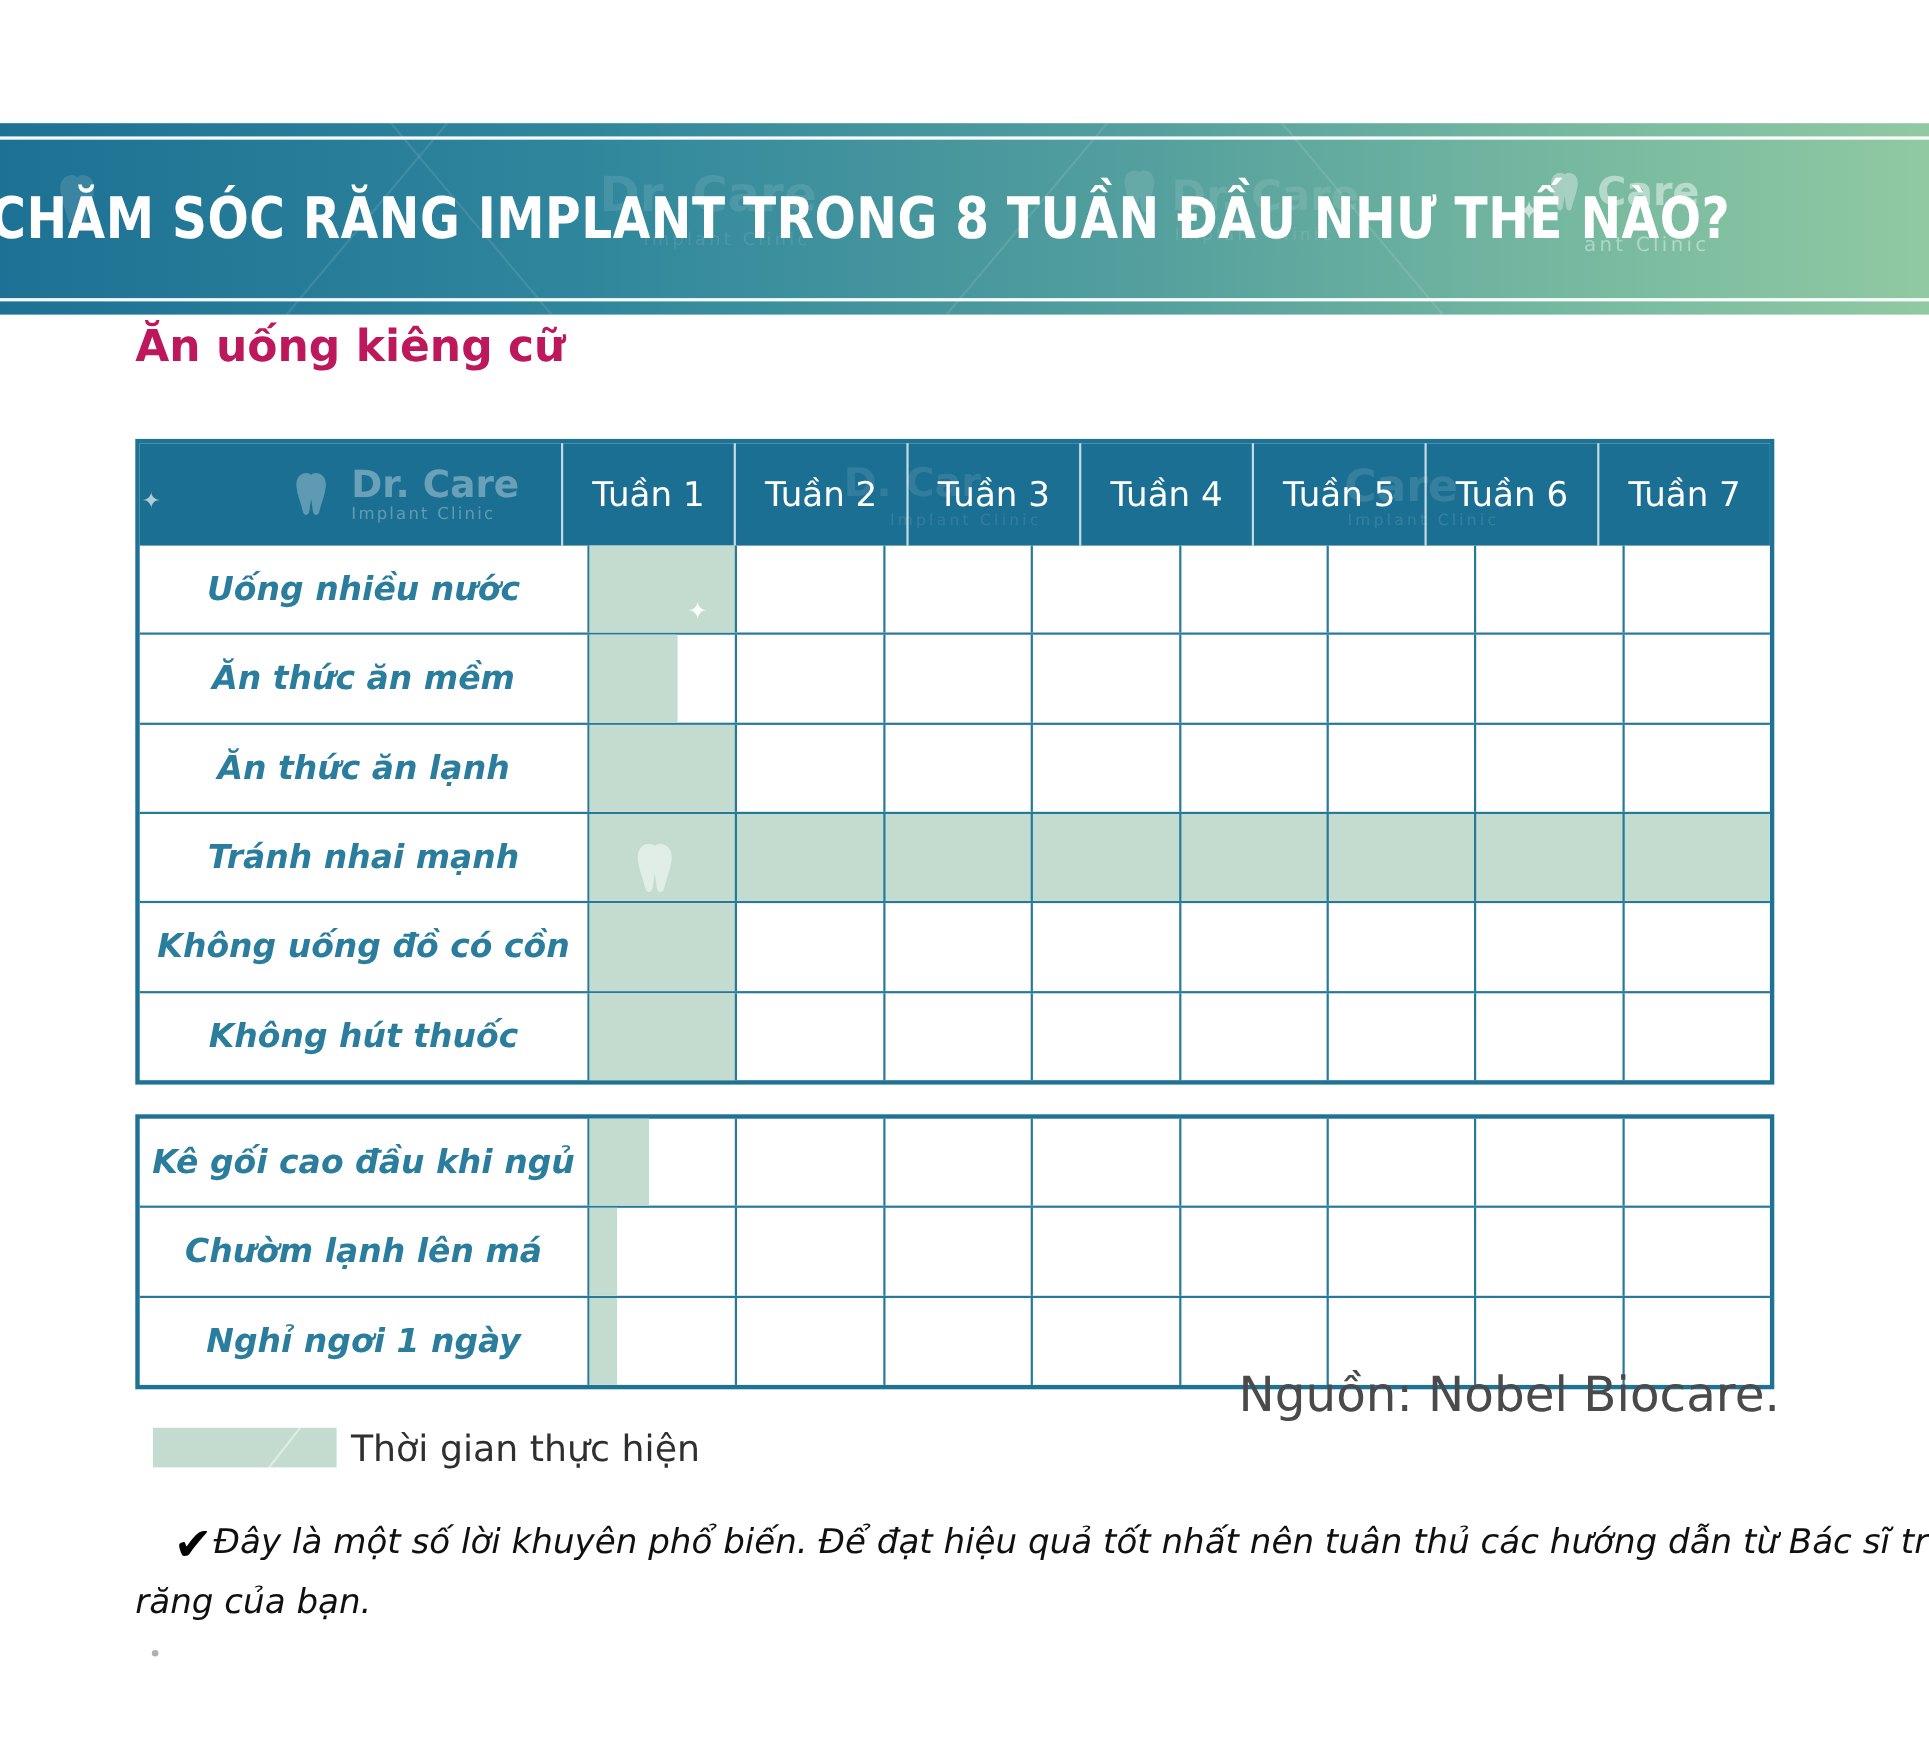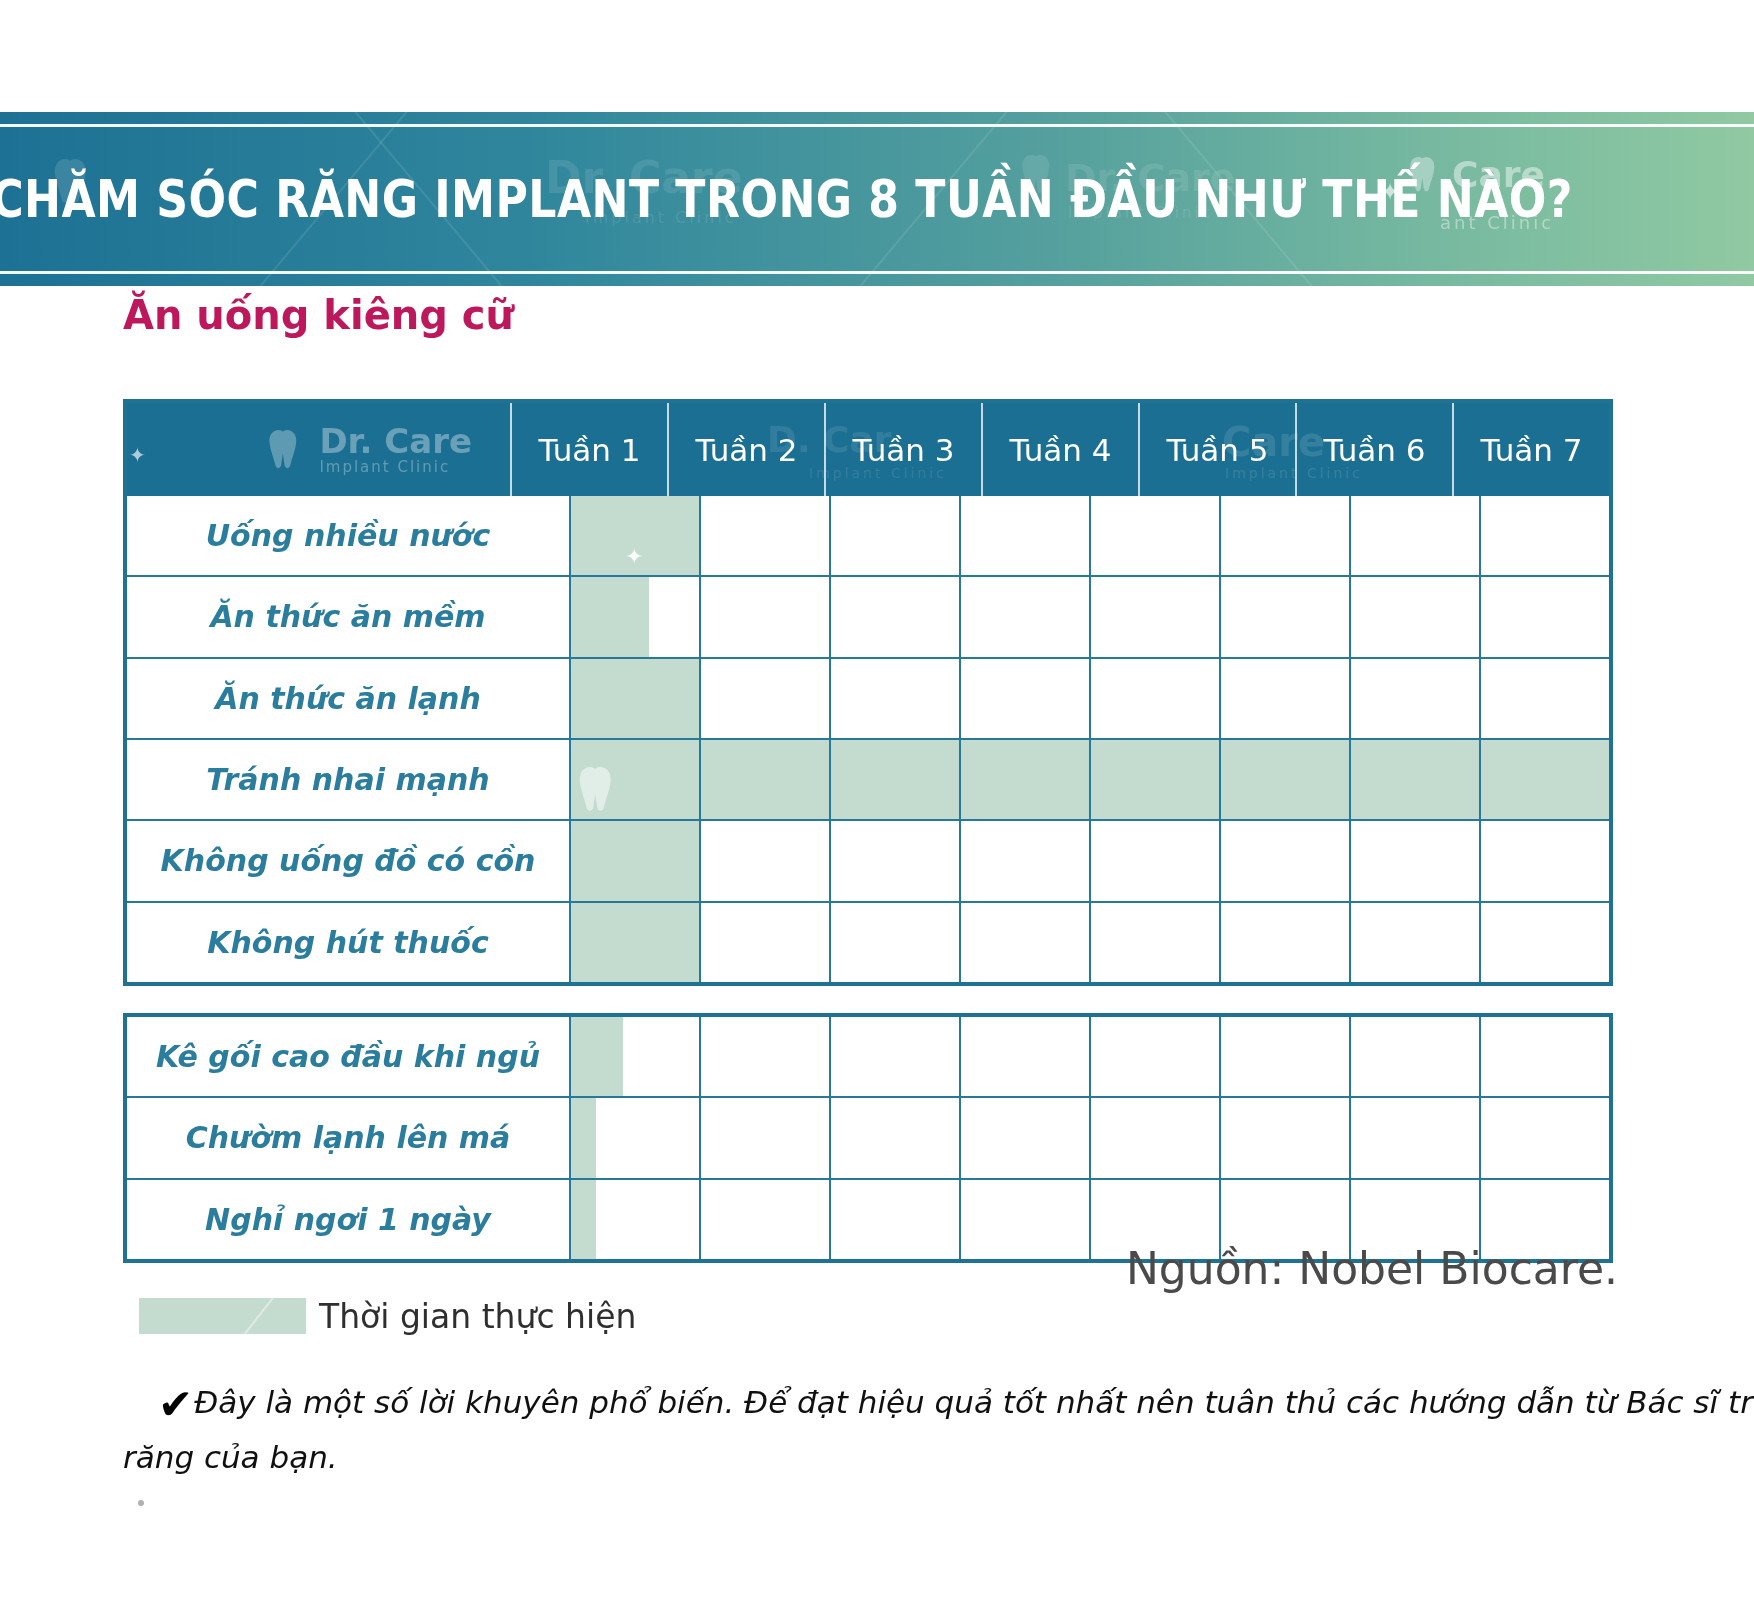--- a/index.html
+++ b/index.html
@@ -30,21 +30,21 @@
   .gantt-1{top:399px;height:587px;}
   .gantt-2{top:1013px;height:250px;}
   .g-header{height:93px;flex:none;display:flex;background:#1b6f92;position:relative;}
   .g-label-head{width:373px;flex:none;position:relative;}
   .g-weeks{flex:1;display:flex;margin-left:10px;}
   .g-week{flex:1;display:flex;align-items:center;justify-content:center;color:#ffffff;
           font-size:31px;border-left:2px solid rgba(255,255,255,.75);box-sizing:border-box;}
   .g-body{flex:1;display:flex;flex-direction:column;position:relative;}
   .g-row{flex:1;display:flex;}
   .g-row + .g-row{border-top:2px solid #27799a;}
-  .g-label{width:442px;flex:none;display:flex;align-items:center;justify-content:center;
+  .g-label{width:407px;flex:none;display:flex;align-items:center;justify-content:center;
            font-style:italic;font-weight:600;font-size:30px;color:#2a7d9c;white-space:nowrap;}
   .g-timeline{flex:1;position:relative;border-left:2px solid #27799a;box-sizing:border-box;}
   .g-bar{position:absolute;top:0;bottom:0;left:0;background:#c4dccf;}
   .g-grid{position:absolute;top:0;left:0;right:0;bottom:0;display:flex;}
   .g-cell{flex:1;border-left:2px solid #27799a;box-sizing:border-box;}
   .g-cell:first-child{border-left:none;}
 
   .corner-logo{position:absolute;right:28px;top:50%;transform:translateY(-50%);
                display:flex;align-items:center;gap:12px;}
   .corner-logo .t1{font-size:34px;font-weight:700;color:rgba(255,255,255,.35);line-height:34px;}

